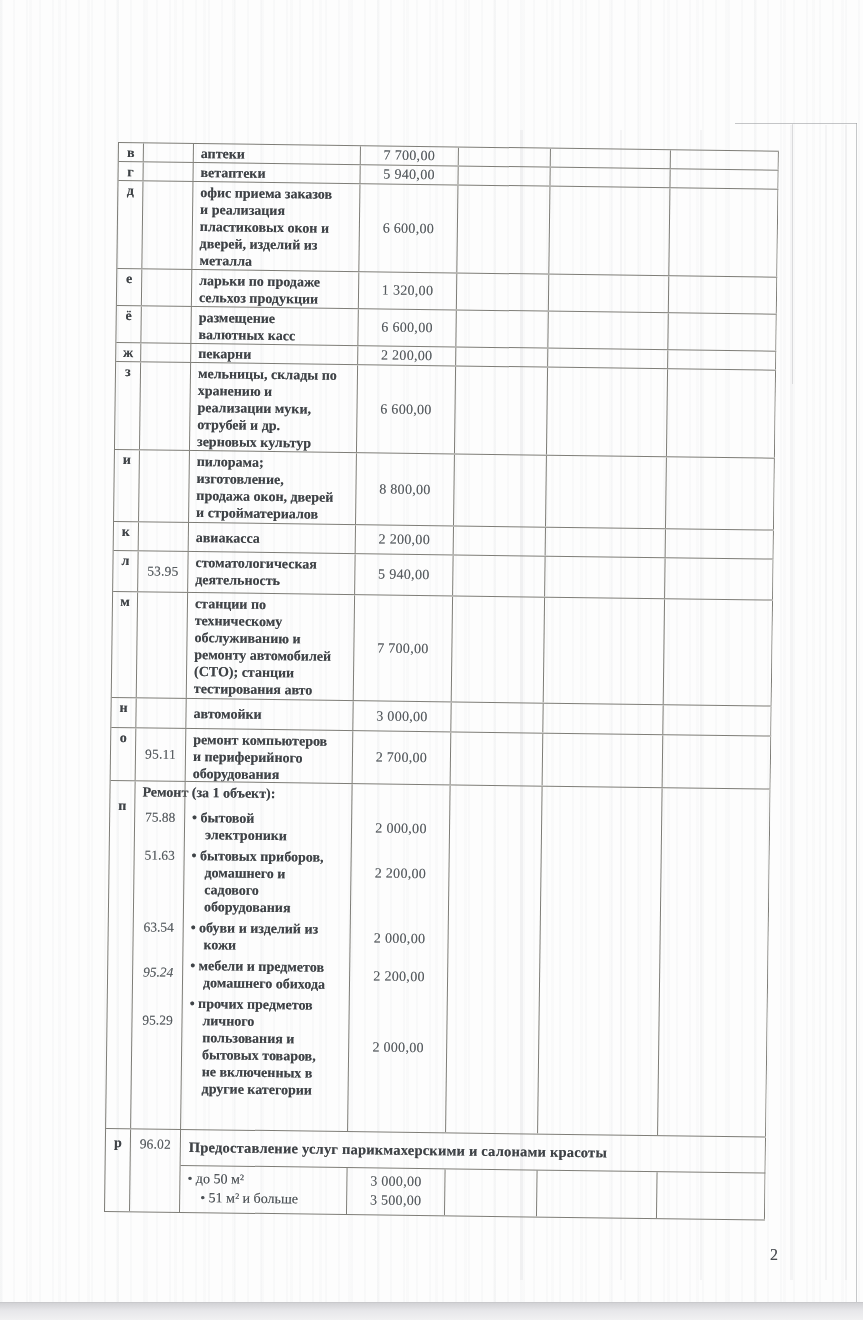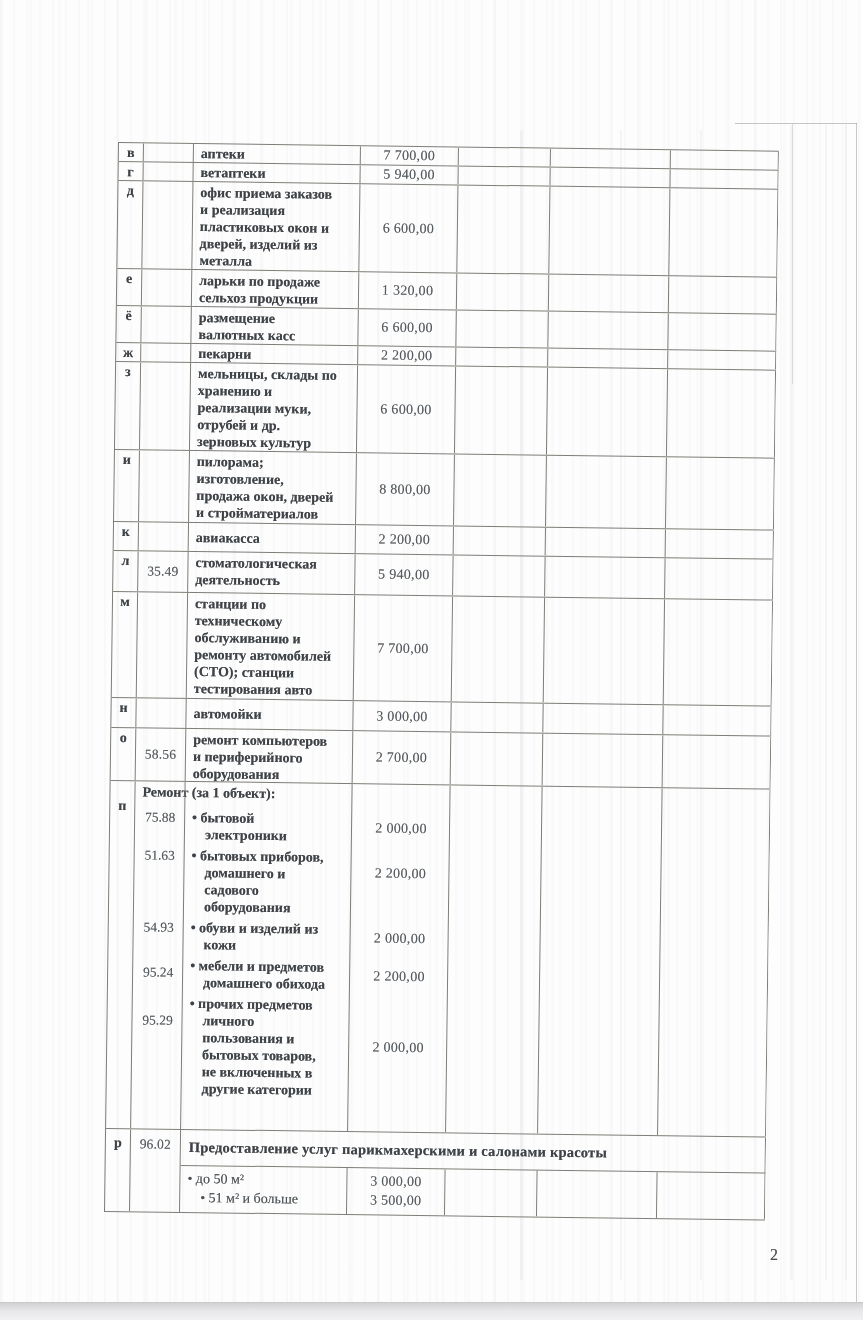--- a/index.html
+++ b/index.html
@@ -190,21 +190,21 @@
         <div class="cell c-letter letter">к</div>
         <div class="cell c-code code"></div>
         <div class="cell c-desc desc center-v">авиакасса</div>
         <div class="cell c-price price">2 200,00</div>
         <div class="cell c-e1"></div>
         <div class="cell c-e2"></div>
         <div class="cell c-e3"></div>
       </div>
       <div class="t-row" style="height: 41px;">
         <div class="cell c-letter letter">л</div>
-        <div class="cell c-code code">35.49</div>
+        <div class="cell c-code code">53.95</div>
         <div class="cell c-desc desc">стоматологическая
 деятельность</div>
         <div class="cell c-price price">5 940,00</div>
         <div class="cell c-e1"></div>
         <div class="cell c-e2"></div>
         <div class="cell c-e3"></div>
       </div>
       <div class="t-row" style="height: 106px;">
         <div class="cell c-letter letter">м</div>
         <div class="cell c-code code"></div>
@@ -223,21 +223,21 @@
         <div class="cell c-letter letter">н</div>
         <div class="cell c-code code"></div>
         <div class="cell c-desc desc center-v">автомойки</div>
         <div class="cell c-price price">3 000,00</div>
         <div class="cell c-e1"></div>
         <div class="cell c-e2"></div>
         <div class="cell c-e3"></div>
       </div>
       <div class="t-row" style="height: 53px;">
         <div class="cell c-letter letter">о</div>
-        <div class="cell c-code code">58.56</div>
+        <div class="cell c-code code">95.11</div>
         <div class="cell c-desc desc">ремонт компьютеров
 и периферийного
 оборудования</div>
         <div class="cell c-price price">2 700,00</div>
         <div class="cell c-e1"></div>
         <div class="cell c-e2"></div>
         <div class="cell c-e3"></div>
       </div>
       <div class="t-row" style="height: 348px;">
         <div class="cell c-letter letter pt17">п</div>
@@ -254,27 +254,27 @@
           </div>
           <div class="repair-item">
             <div class="ri-code">51.63</div>
             <div class="ri-desc">• бытовых приборов,
 домашнего и
 садового
 оборудования</div>
             <div class="ri-price top" style="padding-top: 16px;">2 200,00</div>
           </div>
           <div class="repair-item">
-            <div class="ri-code">54.93</div>
+            <div class="ri-code">63.54</div>
             <div class="ri-desc">• обуви и изделий из
 кожи</div>
             <div class="ri-price">2 000,00</div>
           </div>
           <div class="repair-item">
-            <div class="ri-code" style="padding-top: 8px;">95.24</div>
+            <div class="ri-code" style="padding-top: 8px; font-style: italic;">95.24</div>
             <div class="ri-desc">• мебели и предметов
 домашнего обихода</div>
             <div class="ri-price">2 200,00</div>
           </div>
           <div class="repair-item">
             <div class="ri-code" style="padding-top: 18px;">95.29</div>
             <div class="ri-desc">• прочих предметов
 личного
 пользования и
 бытовых товаров,

